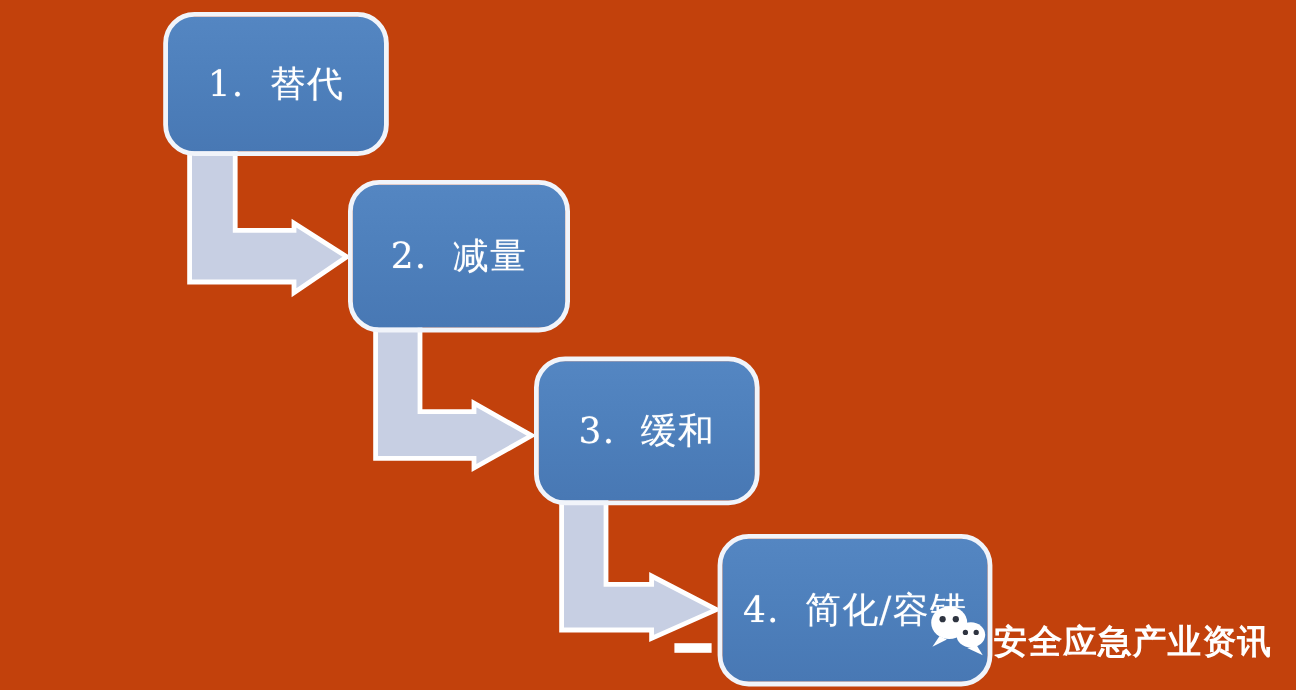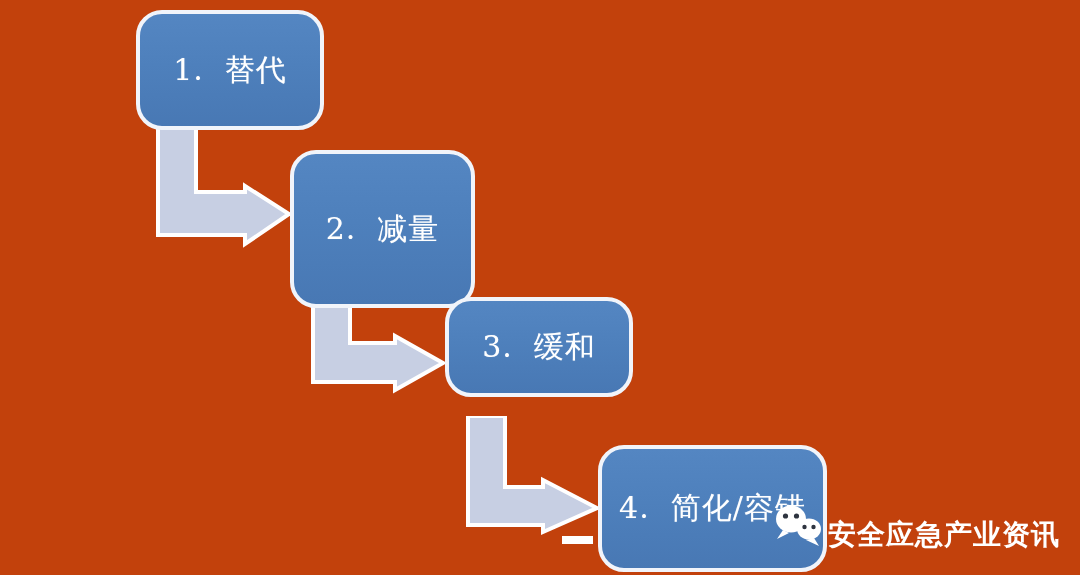--- a/index.html
+++ b/index.html
@@ -28,22 +28,22 @@
   }
   .step-label {
     color: #FFFFFF;
     font-family: "DejaVu Serif", "Liberation Serif", serif;
     font-size: 30px;
     white-space: pre;
     letter-spacing: 1px;
     text-shadow: 0 0 1px rgba(255,255,255,0.4);
   }
   .box1 { left: 136px; top:  10px; width: 188px; height: 120px; }
-  .box2 { left: 290px; top: 150px; width: 185px; height: 158px; }
-  .box3 { left: 445px; top: 297px; width: 188px; height: 100px; }
+  .box2 { left: 290px; top: 150px; width: 185px; height: 127px; }
+  .box3 { left: 445px; top: 297px; width: 188px; height: 124px; }
   .box4 { left: 598px; top: 445px; width: 229px; height: 127px; }
   .arrow {
     position: absolute;
     z-index: 1;
   }
   .arrow1 { left: 150px; top: 118px; }
   .arrow2 { left: 305px; top: 268px; }
   .arrow3 { left: 460px; top: 416px; }
   .artifact-dash {
     position: absolute;

